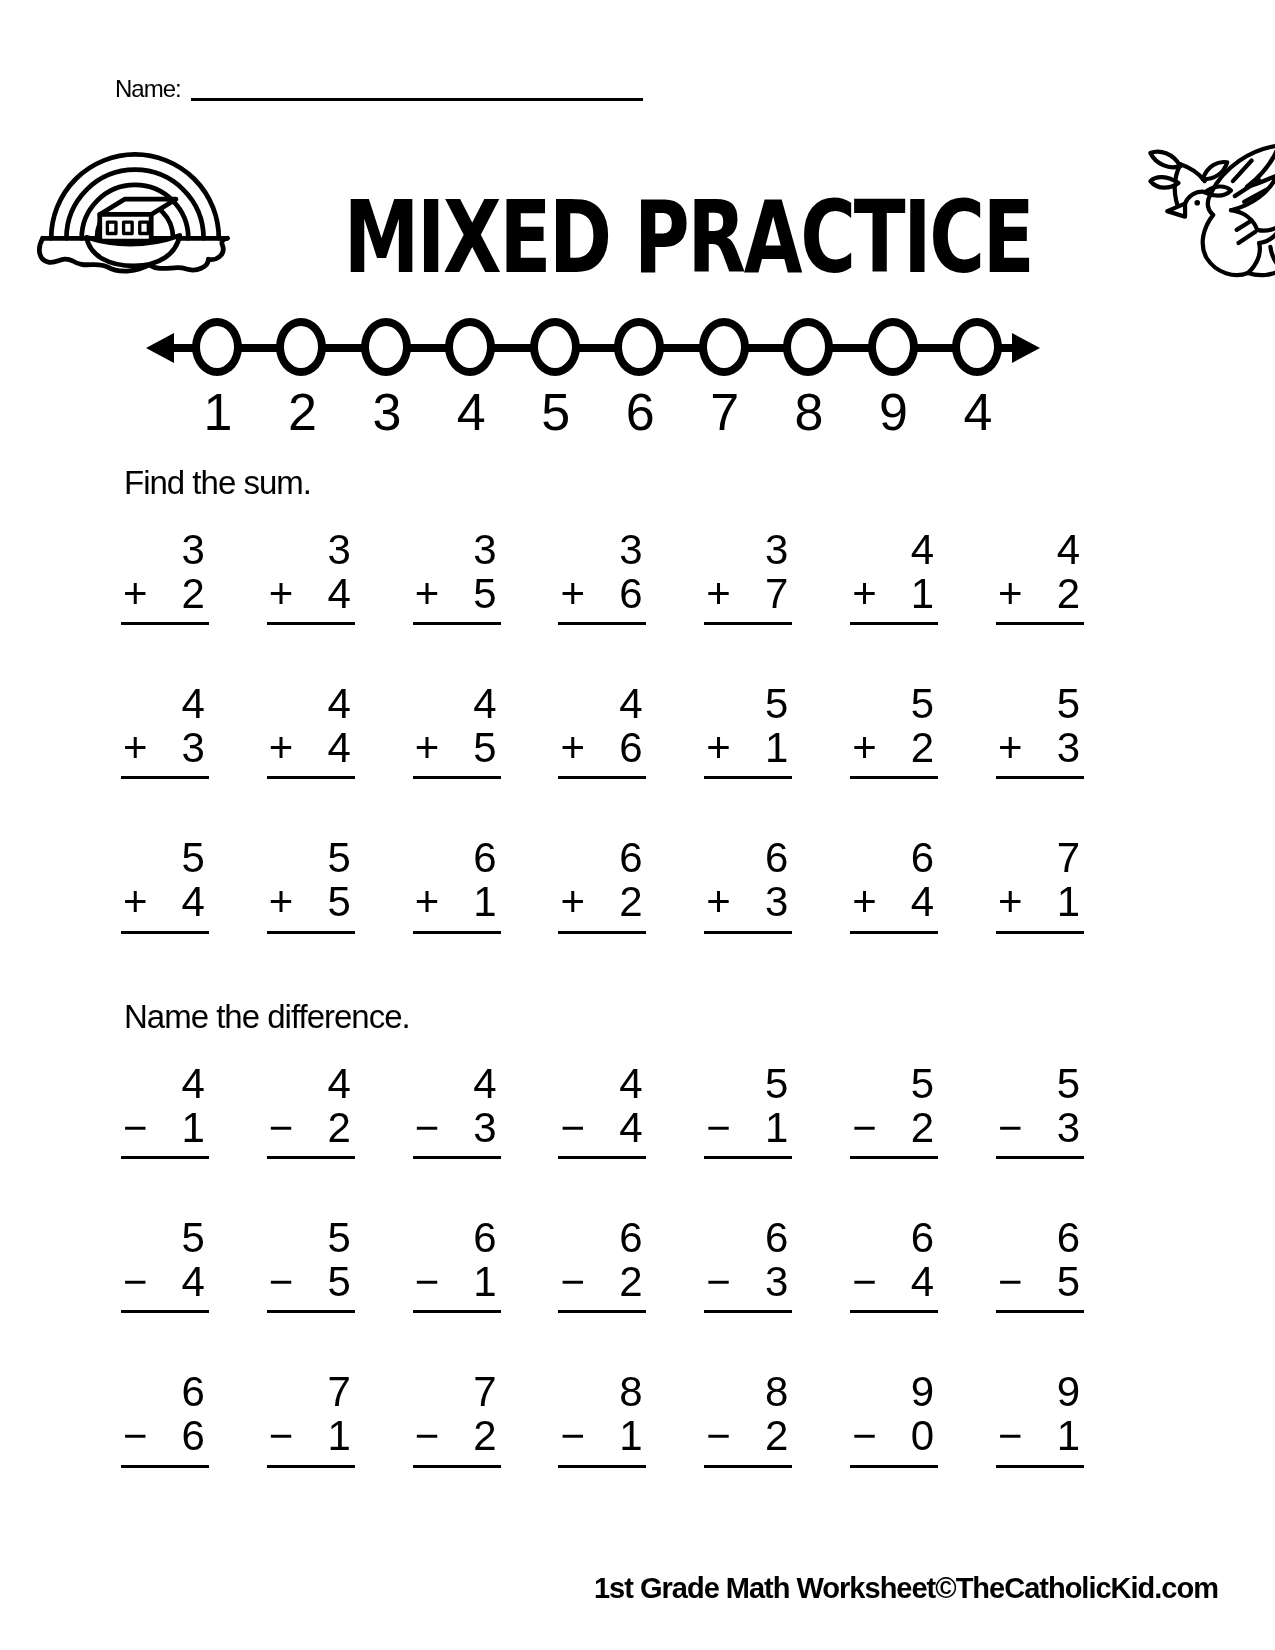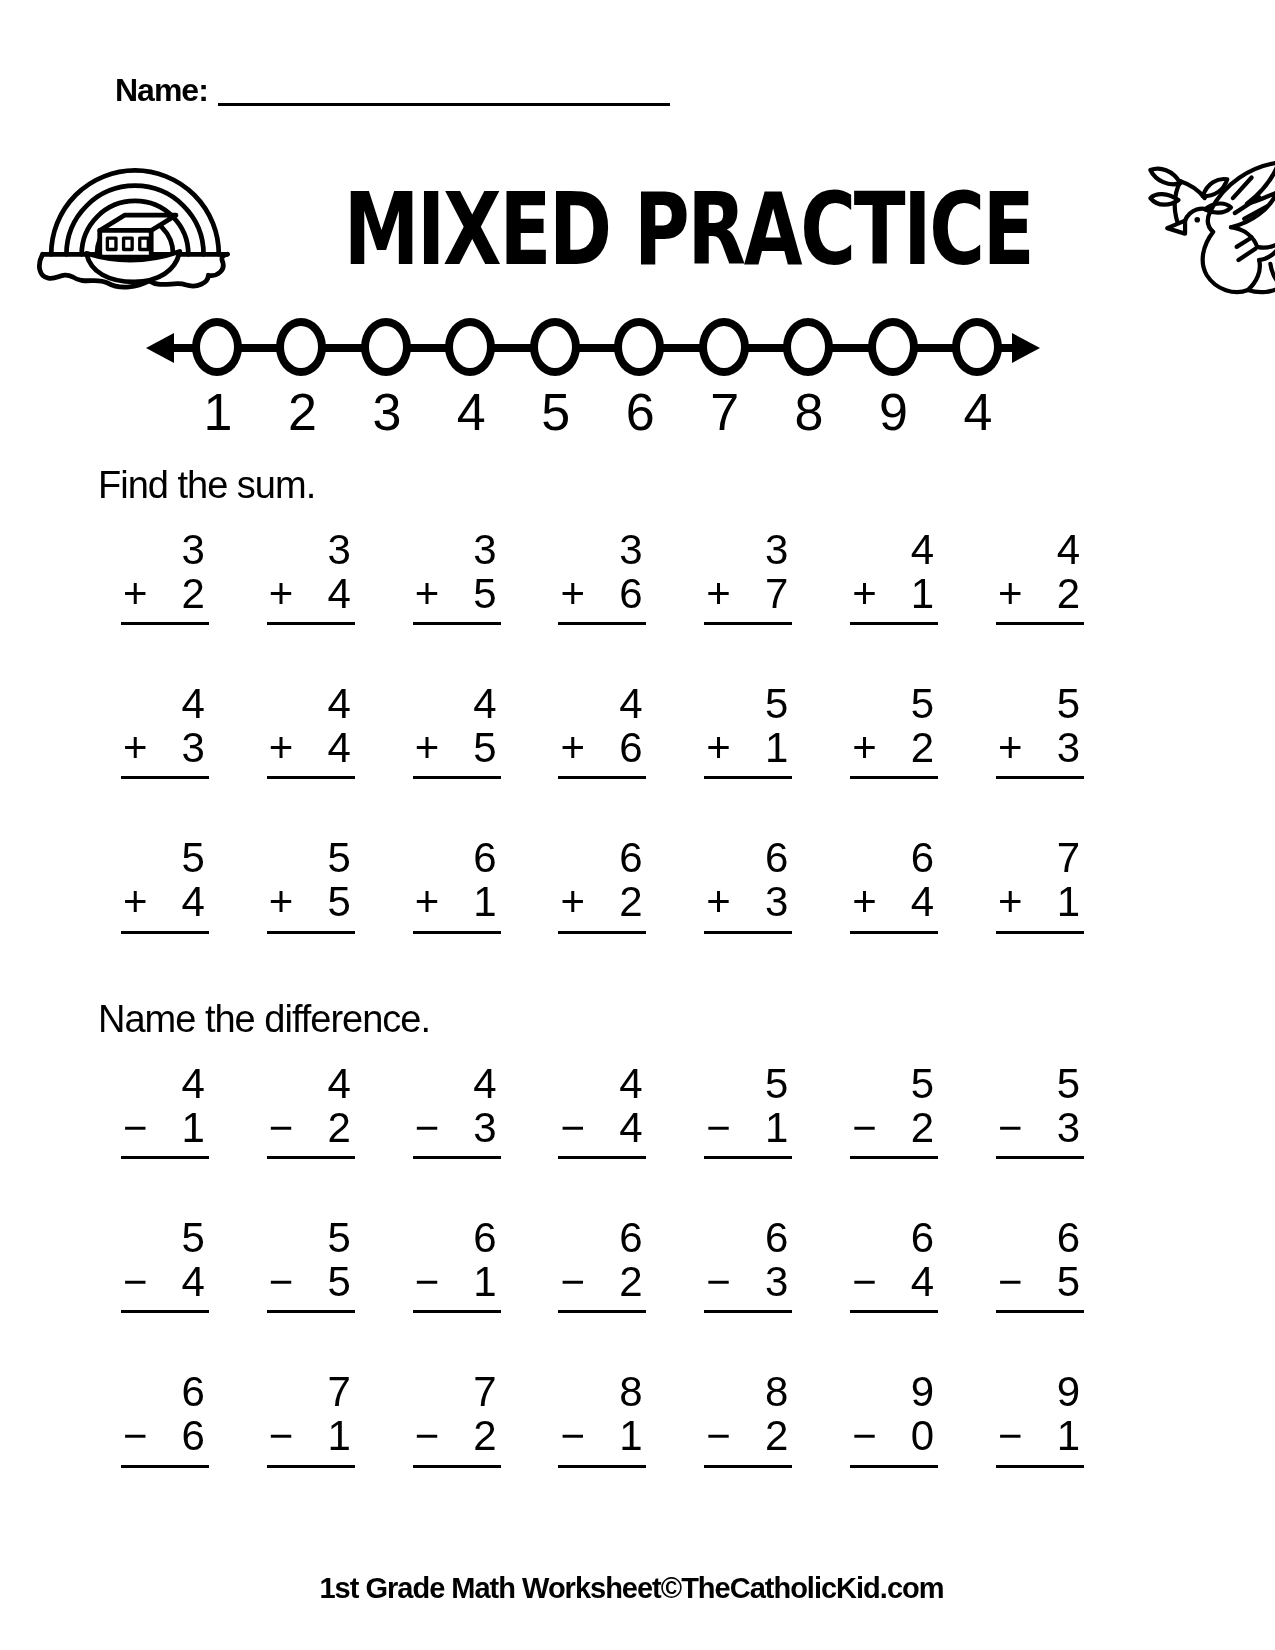--- a/index.html
+++ b/index.html
@@ -3,56 +3,56 @@
 <meta charset="utf-8">
 <style>
   html,body{margin:0;padding:0}
   body{
     width:1275px;height:1650px;position:relative;background:#fff;color:#000;
     font-family:"Liberation Sans",sans-serif;overflow:hidden;
   }
   
   .top-row{position:absolute;top:74px;left:115px;width:1048px;display:flex;justify-content:space-between;align-items:flex-end}
   .field{display:flex;align-items:flex-end;gap:10px}
-  .field-label{font-weight:bold;font-size:32px;letter-spacing:-1px;line-height:1}
+  .field-label{font-weight:normal;font-size:24px;letter-spacing:-1px;line-height:1}
   .fill-line{border-bottom:3px solid #000;height:24px}
   .name-line{width:452px}
   .date-line{width:276px}
   
-  .header{position:absolute;top:154px;left:35px;width:1205px;height:152px;display:flex;align-items:center}
+  .header{position:absolute;top:136px;left:35px;width:1205px;height:152px;display:flex;align-items:flex-end}
   .ark-icon{width:200px;height:148px;flex:none}
   .title-wrap{flex:1;text-align:center;overflow:visible}
   .page-title{
     display:inline-block;font-family:"DejaVu Sans",sans-serif;font-weight:bold;
     font-size:100px;line-height:1;letter-spacing:-3px;white-space:nowrap;
     transform:scaleX(.76);transform-origin:center;
   }
   .dove-icon{width:150px;height:150px;flex:none}
   
   .numberline{position:absolute;top:318px;left:148px;width:890px;height:130px}
   .nl-line{position:absolute;left:12px;right:12px;top:26px;height:8px;background:#000}
   .nl-arrow{position:absolute;top:15px;width:0;height:0;border-top:15px solid transparent;border-bottom:15px solid transparent}
   .nl-arrow-left{left:-2px;border-right:28px solid #000}
   .nl-arrow-right{right:-2px;border-left:28px solid #000}
   .nl-circles{position:absolute;left:44px;right:36px;top:0;display:flex;justify-content:space-between}
   .nl-circle{width:34px;height:42px;border:8px solid #000;border-radius:50%;background:#fff}
   .nl-numbers{position:absolute;left:44px;right:36px;top:68px;display:flex;justify-content:space-between}
   .nl-num{width:50px;text-align:center;font-size:52px;line-height:1;white-space:nowrap;letter-spacing:-2px}
   
-  .section-heading{position:absolute;left:98px;font-size:38px;letter-spacing:-1px;line-height:1}
+  .section-heading{position:absolute;left:124px;font-size:33px;letter-spacing:-1px;line-height:1}
   #sum-heading{top:466px}
   #diff-heading{top:1000px}
   .problem-grid{position:absolute;left:92px;width:1021px;display:grid;grid-template-columns:repeat(7,1fr);row-gap:57px}
   #add-grid{top:528px}
   #sub-grid{top:1062px}
   .prob{width:88px;margin:0 auto;font-size:42px;line-height:1.05;letter-spacing:-1px}
   .prob-top{text-align:right;padding-right:5px}
   .prob-bottom{display:flex;justify-content:space-between;align-items:baseline;border-bottom:3px solid #000;padding:0 5px 6px 2px}
   
-  .footer{position:absolute;top:1574px;left:45px;right:57px;display:flex;justify-content:center;font-weight:bold;font-size:29px;letter-spacing:-1px;line-height:1}
+  .footer{position:absolute;top:1574px;left:45px;right:57px;display:flex;justify-content:flex-end;font-weight:bold;font-size:29px;letter-spacing:-1px;line-height:1}
 </style>
 </head>
 <body>
 
 <div class="top-row">
   <div class="field">
     <span class="field-label">Name:</span>
     <span class="fill-line name-line"></span>
   </div>
 </div>

